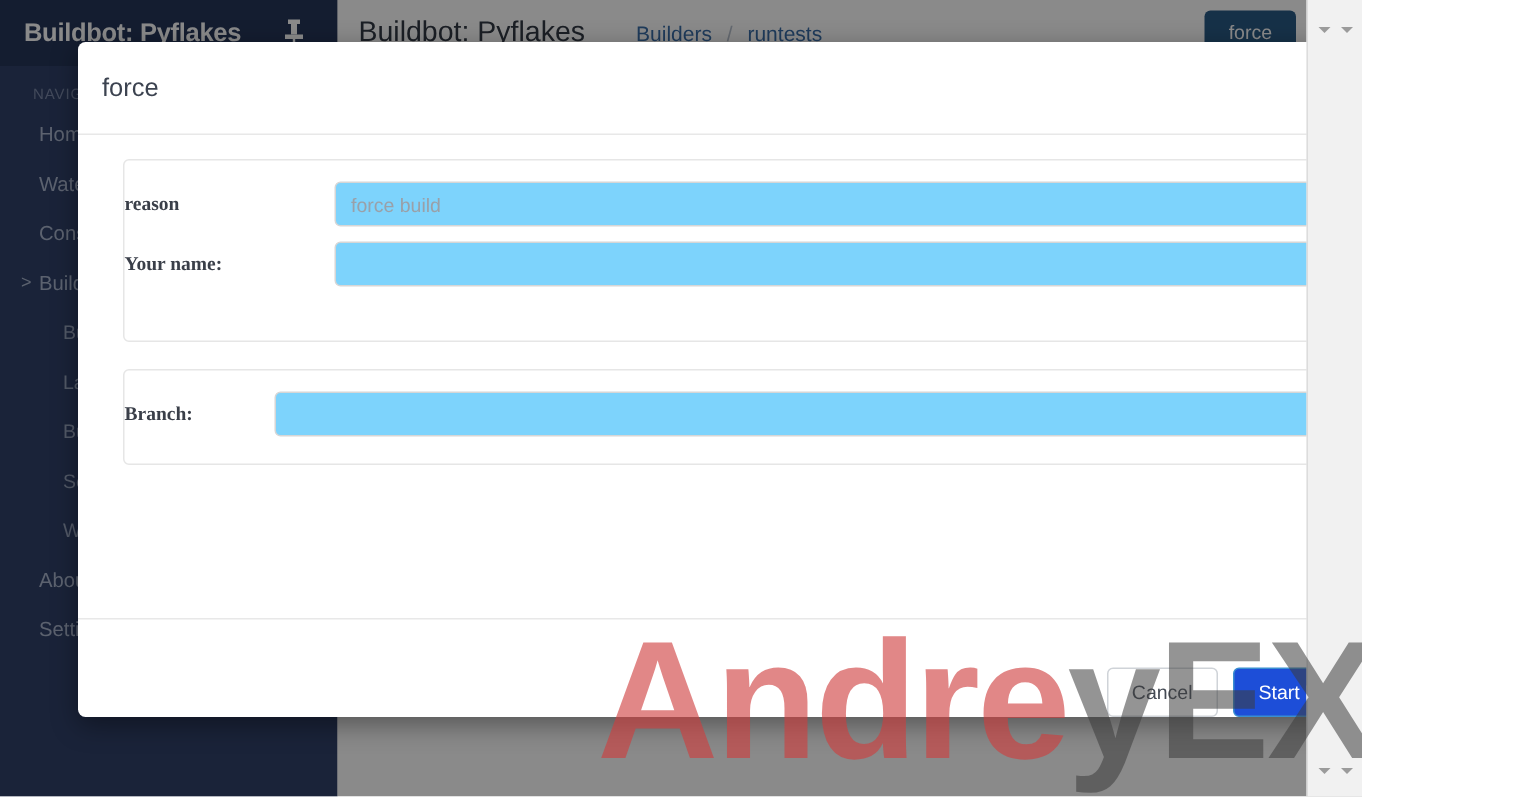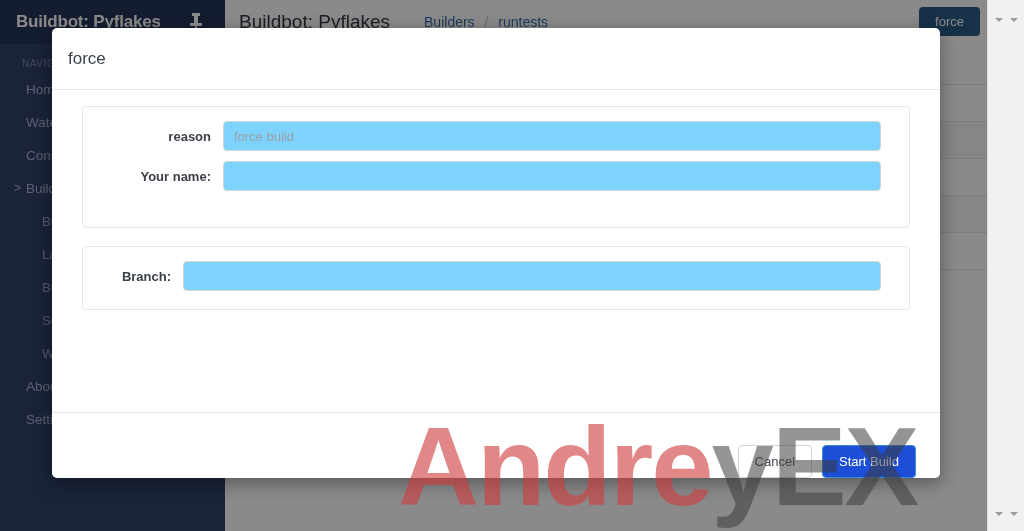--- a/index.html
+++ b/index.html
@@ -10,21 +10,21 @@
   body {
     width: 1024px;
     height: 531px;
     overflow: hidden;
     font-family: "Liberation Sans", sans-serif;
     position: relative;
   }
   #app {
     position: absolute;
     left: 0; top: 0;
-    width: 1024px;
+    width: 908px;
     height: 531px;
     overflow: hidden;
   }
 
   
   .sidebar {
     position: absolute;
     left: 0; top: 0;
     width: 225px;
     height: 531px;
@@ -208,28 +208,28 @@
     box-sizing: border-box;
   }
   .form-row {
     display: flex;
     align-items: center;
     margin-bottom: 10px;
   }
   .form-row:last-child { margin-bottom: 20px; }
   .form-label {
     width: 140px;
-    text-align: right;
     padding-right: 12px;
     font-size: 13px;
     font-weight: bold;
     color: #3a3f49;
     box-sizing: border-box;
     white-space: nowrap;
     flex: none;
+    font-family: Liberation Serif, serif;
   }
   .form-input {
     flex: 1;
     height: 30px;
     border: 1px solid #d6d6d6;
     border-radius: 4px;
     background: #7dd3fc;
     font-size: 13px;
     color: #555b66;
     padding: 0 10px;

